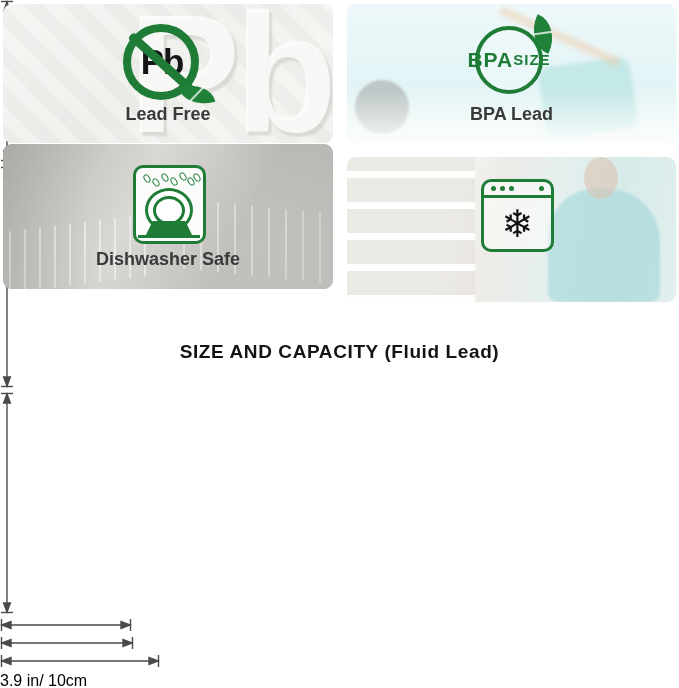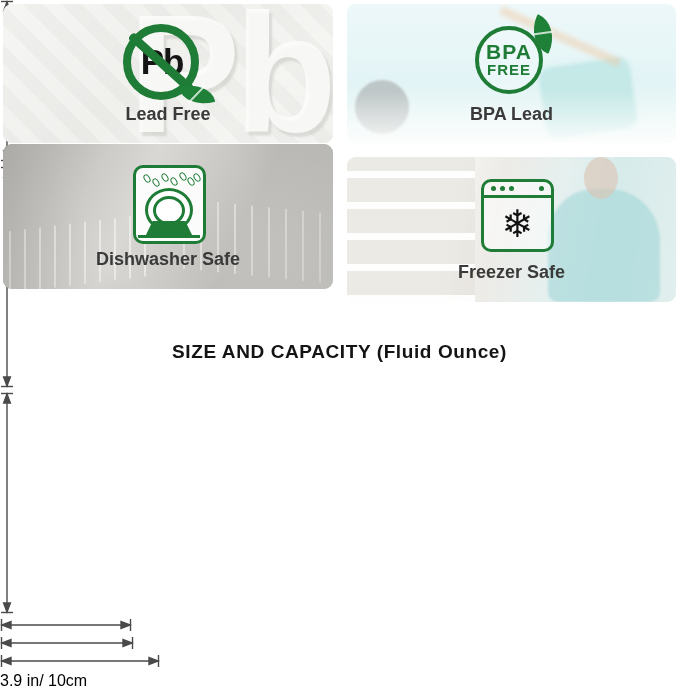--- a/index.html
+++ b/index.html
@@ -49,21 +49,21 @@
     font-size:35px;font-weight:800;color:#151515;letter-spacing:-1px;padding-left:2px;}
   .nolead .slash{position:absolute;left:-3px;top:34px;width:82px;height:9px;background:#1f7c36;
     border-radius:4px;transform:rotate(42deg);}
   .leaf{position:absolute;background:#1f8038;border-radius:4% 100% 4% 100%;}
   .nolead .leaf{right:-14px;bottom:-6px;width:32px;height:23px;transform:rotate(-14deg);}
   .leaf::after{content:"";position:absolute;left:12%;top:45%;width:76%;height:2px;
     background:rgba(255,255,255,.75);transform:rotate(-32deg);border-radius:2px;}
 
   
   .bpacircle{position:absolute;left:128px;top:22px;width:68px;height:68px;border:4px solid #1f7c36;
-    border-radius:50%;box-sizing:border-box;display:flex;flex-direction:column;align-items:center;
+    border-radius:50%;box-sizing:border-box;display:flex;flex-direction:row;align-items:center;
     justify-content:center;background:rgba(255,255,255,.25);}
   .bpacircle .l1{font-size:21px;font-weight:bold;color:#1f7c36;line-height:20px;letter-spacing:1px;}
   .bpacircle .l2{font-size:15px;font-weight:bold;color:#1f7c36;line-height:16px;letter-spacing:1px;}
   .bpaleaf{right:-17px;top:-12px;width:26px;height:32px;transform:rotate(24deg);}
 
   
   .dishicon{position:absolute;left:130px;top:21px;width:73px;height:79px;background:rgba(255,255,255,.92);
     border:3.5px solid #1f7c36;border-radius:10px;box-sizing:border-box;}
   .drop{position:absolute;width:6px;height:9px;border:1.6px solid #1f7c36;border-radius:50%;
     background:#fff;transform:rotate(-32deg);box-sizing:border-box;}
@@ -140,21 +140,21 @@
   </div>
 
   <div class="panel" id="p-bpa">
     <div class="blob b-cap"></div>
     <div class="blob b-teal"></div>
     <div class="blob b-orange"></div>
     <div class="blob b-bottles"></div>
     <div class="wash"></div>
     <div class="bpacircle">
       <span class="l1">BPA</span>
-      <span class="l2">FREE</span>
+      <span class="l2">SIZE</span>
       <div class="leaf bpaleaf"></div>
     </div>
     <div class="feature-label fl-top">BPA Lead</div>
   </div>
 
   <div class="panel" id="p-dish">
     <div class="blob rack"></div>
     <div class="blob rack2"></div>
     <div class="vignette"></div>
     <div class="wash"></div>
@@ -181,24 +181,23 @@
     <div class="wash"></div>
     <div class="freezericon">
       <div class="fz-header">
         <span class="dot" style="left:7px"></span>
         <span class="dot" style="left:16px"></span>
         <span class="dot" style="left:25px"></span>
         <span class="dot" style="right:7px"></span>
       </div>
       <div class="snow">❄</div>
     </div>
-    <div class="feature-label fl-bottom">Freezer Safe</div>
-  </div>
-
-  <div class="section-title">SIZE AND CAPACITY (Fluid Ounce)</div>
+  </div>
+
+  <div class="section-title">SIZE AND CAPACITY (Fluid Lead)</div>
 
   <div class="lid" id="lid1"></div>
   <div class="glass" id="body1"></div>
 
   <div class="lid" id="lid2"></div>
   <div class="glass" id="body2"></div>
 
   <div class="lid" id="lid3"></div>
   <div class="glass" id="body3"></div>
 

